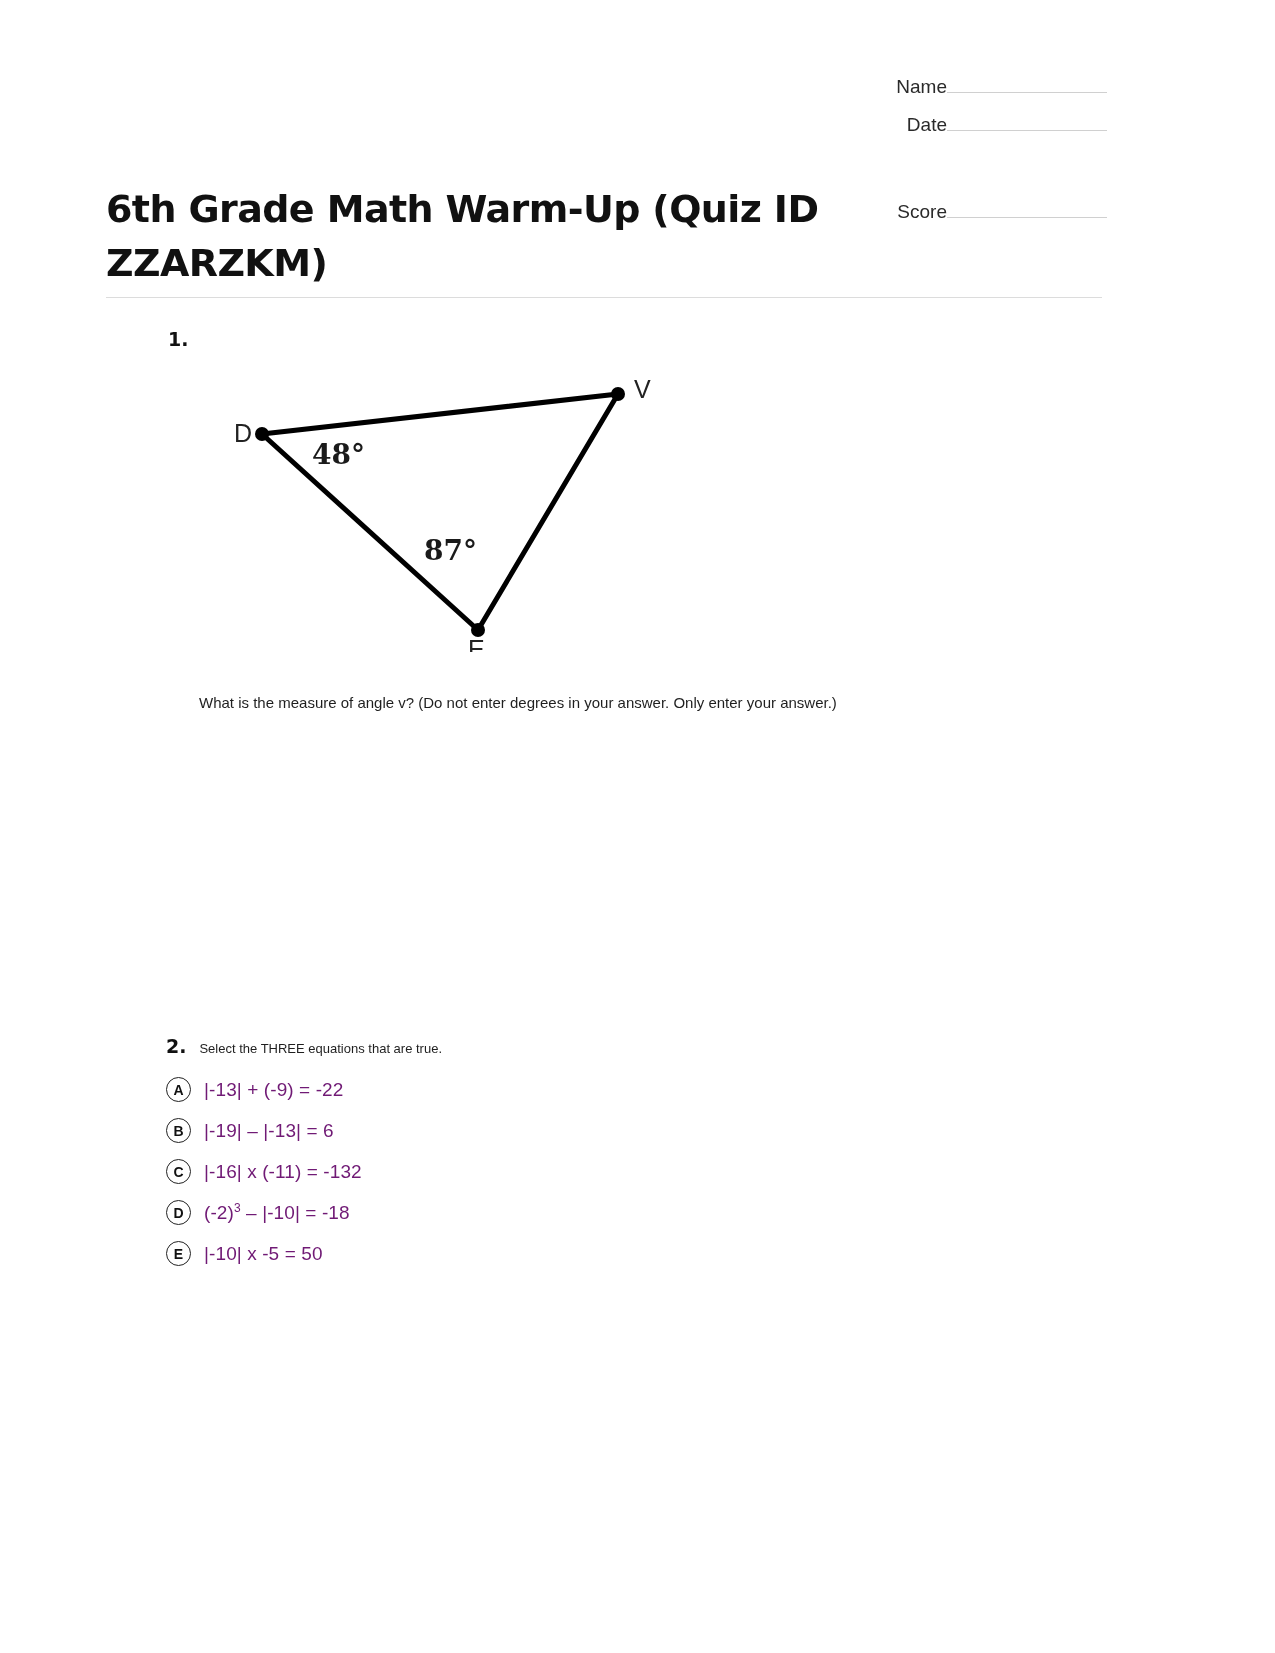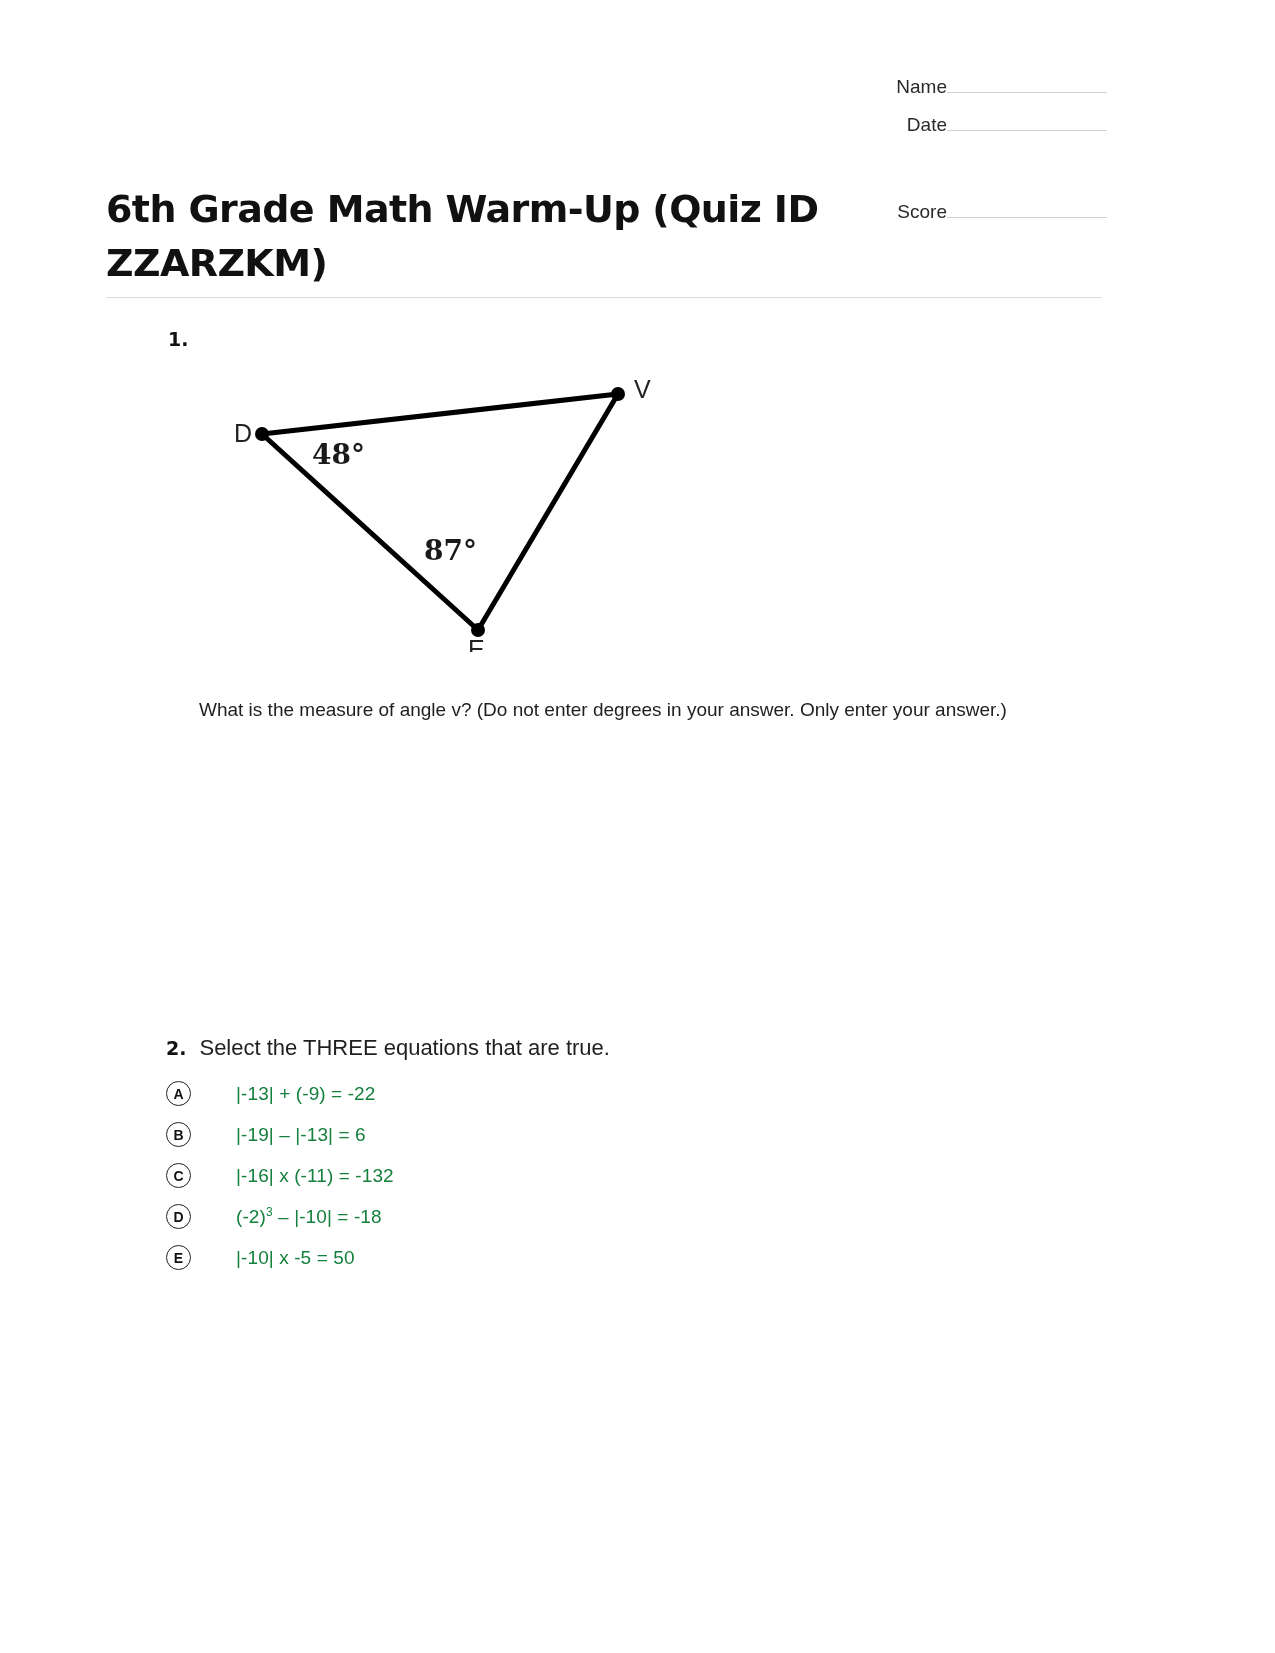--- a/index.html
+++ b/index.html
@@ -120,21 +120,21 @@
   }
   .figure-wrap svg {
     display: block;
   }
 
   .q1-prompt {
     position: absolute;
     left: 199px;
     top: 676px;
     width: 820px;
-    font-size: 19px;
+    font-size: 15px;
     line-height: 1.62;
     color: #1f1f1f;
   }
 
   .q2-block {
     position: absolute;
     left: 166px;
     top: 1035px;
     width: 900px;
   }
@@ -144,21 +144,21 @@
     gap: 13px;
     margin-bottom: 12px;
   }
   .q2-number {
     font-family: "DejaVu Sans", sans-serif;
     font-size: 19px;
     font-weight: 700;
     color: #111111;
   }
   .q2-text {
-    font-size: 22px;
+    font-size: 13px;
     color: #1f1f1f;
   }
 
   .choice {
     display: flex;
     align-items: center;
     gap: 13px;
     height: 41px;
   }
   .choice-bubble {
@@ -171,23 +171,22 @@
     align-items: center;
     justify-content: center;
     font-size: 14px;
     font-weight: 700;
     font-family: "Liberation Sans", sans-serif;
     color: #111111;
     box-sizing: border-box;
   }
   .choice-text {
     font-size: 19px;
-    color: #15803d;
+    color: #701a75;
     letter-spacing: 0.1px;
-    margin-left: 32px;
   }
   .choice-text sup {
     font-size: 12px;
     vertical-align: super;
   }
 </style>
 </head>
 <body>
 
 <div class="page">

